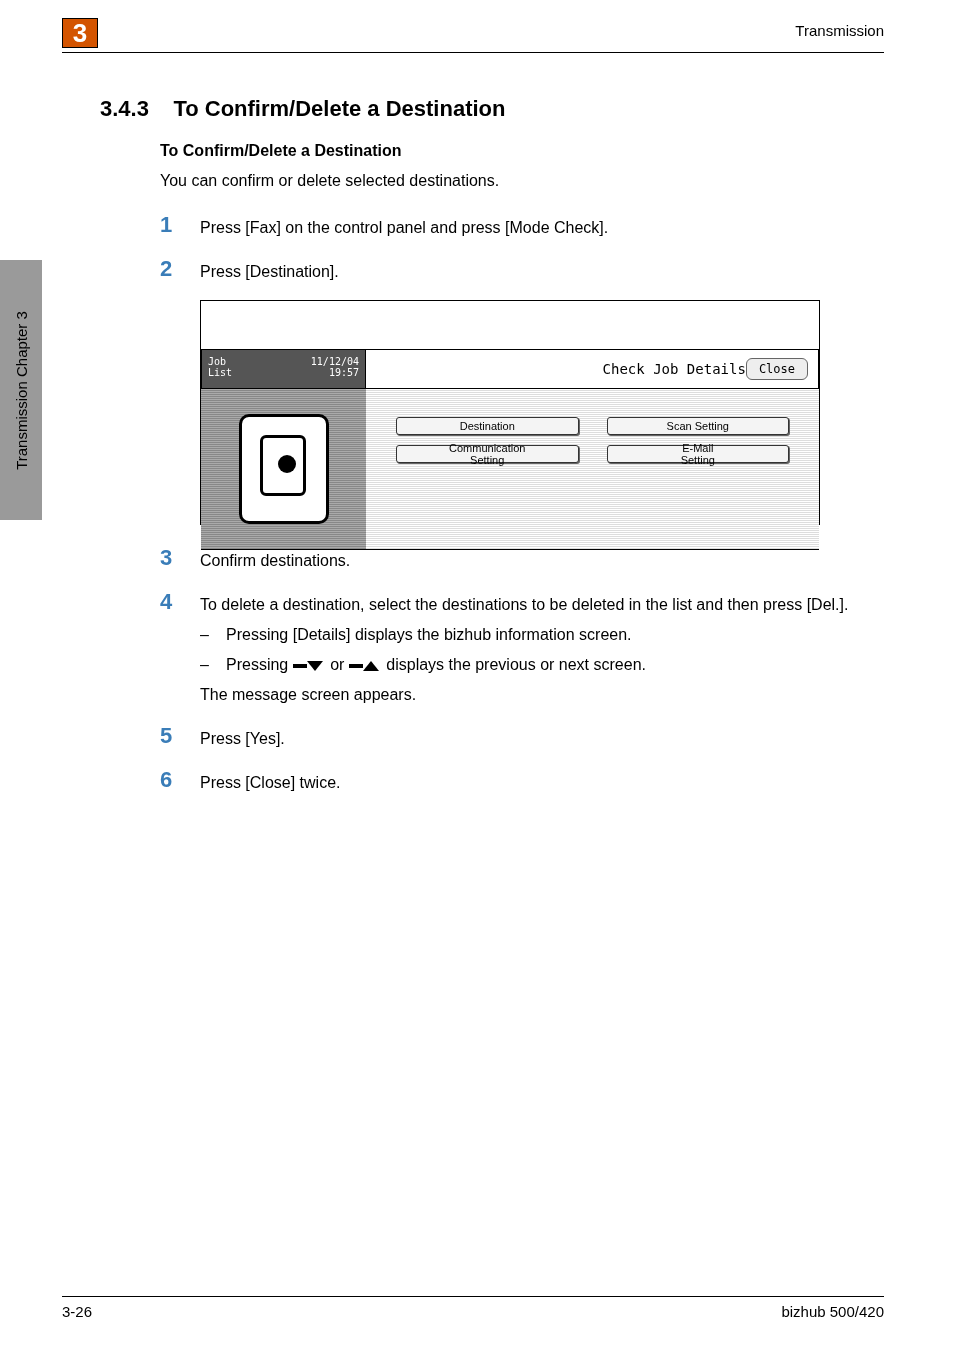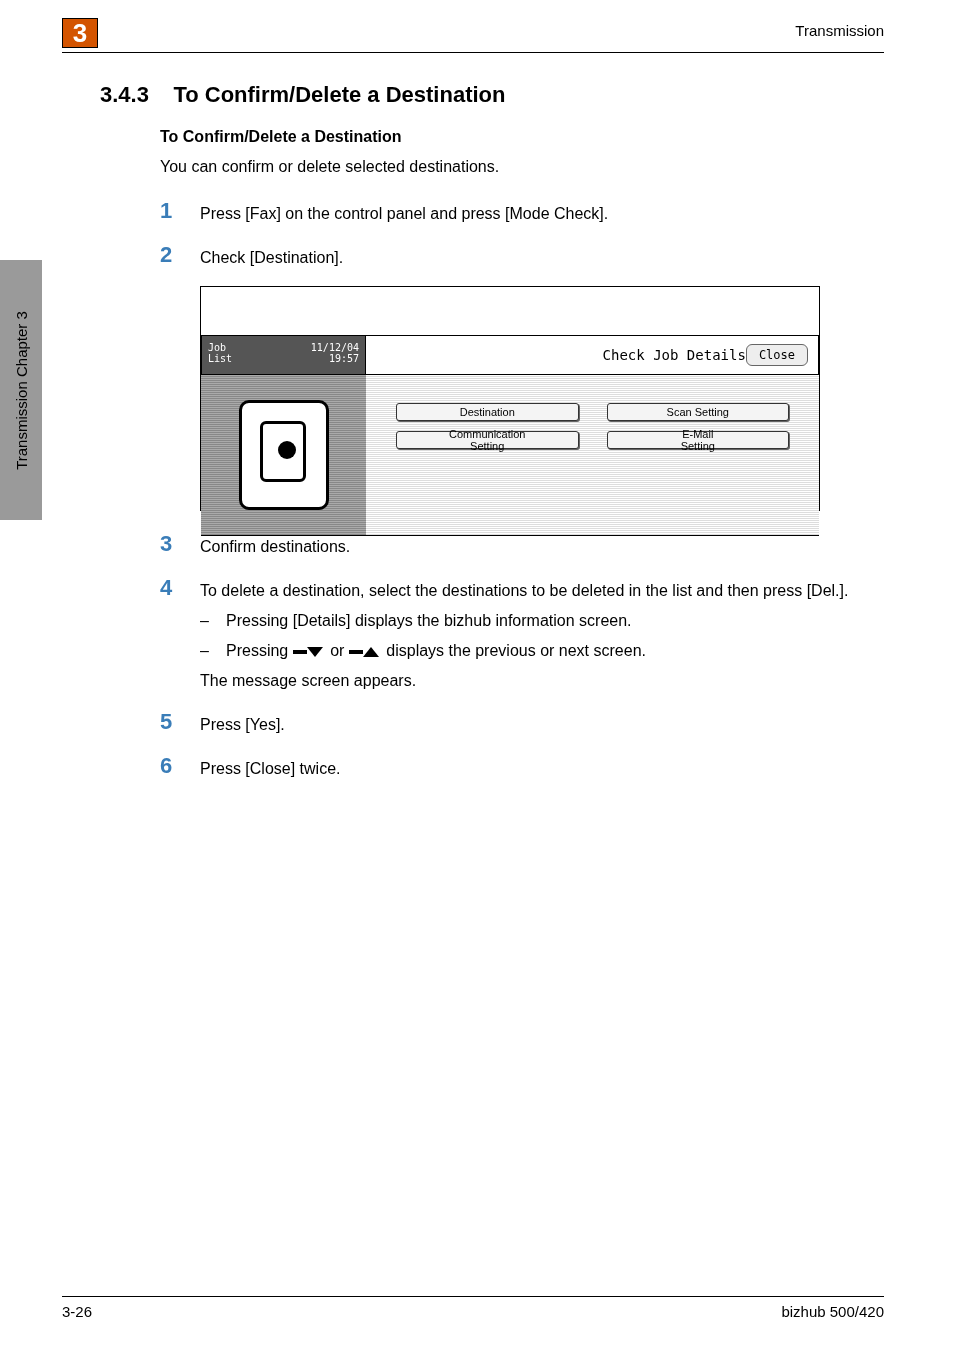--- a/index.html
+++ b/index.html
@@ -64,20 +64,21 @@
     .content {
       position: absolute;
       top: 82px;
       left: 100px;
       right: 70px;
     }
     .section-heading {
       font-size: 22px;
       font-weight: bold;
       margin-bottom: 20px;
+      margin-top: 14px;
     }
     .sub-heading {
       font-size: 16px;
       font-weight: bold;
       margin-left: 60px;
       margin-bottom: 10px;
     }
     .body-text {
       font-size: 16px;
       margin-left: 60px;
@@ -294,21 +295,21 @@
   <div class="sub-heading">To Confirm/Delete a Destination</div>
   <div class="body-text">You can confirm or delete selected destinations.</div>
 
   <div class="step">
     <div class="step-num">1</div>
     <div class="step-text">Press [Fax] on the control panel and press [Mode Check].</div>
   </div>
 
   <div class="step">
     <div class="step-num">2</div>
-    <div class="step-text">Check [Destination].</div>
+    <div class="step-text">Press [Destination].</div>
   </div>
 
   <div class="screen-mock">
     <div class="screen-top">
       <div class="job-list-btn">
         <div class="job-list-left">Job<br>List</div>
         <div class="job-list-right">
           <span>11/12/04</span><br><span>19:57</span>
         </div>
       </div>

